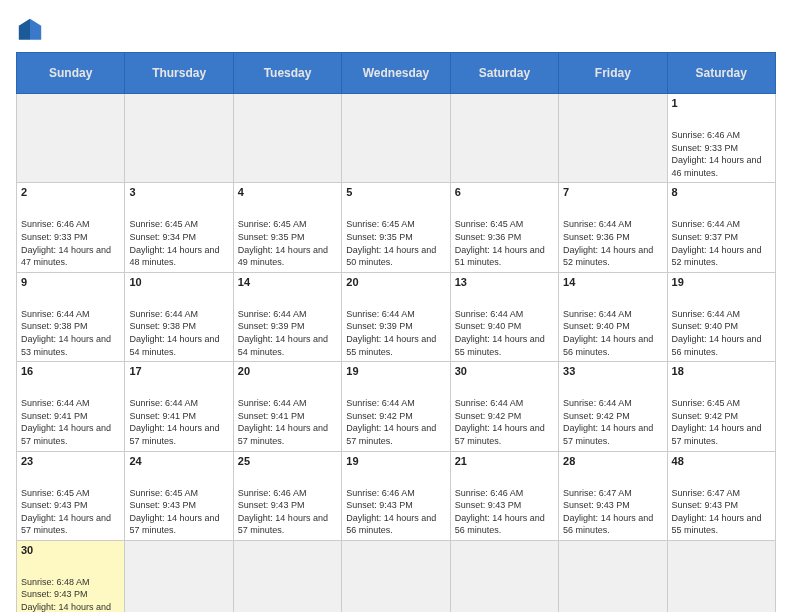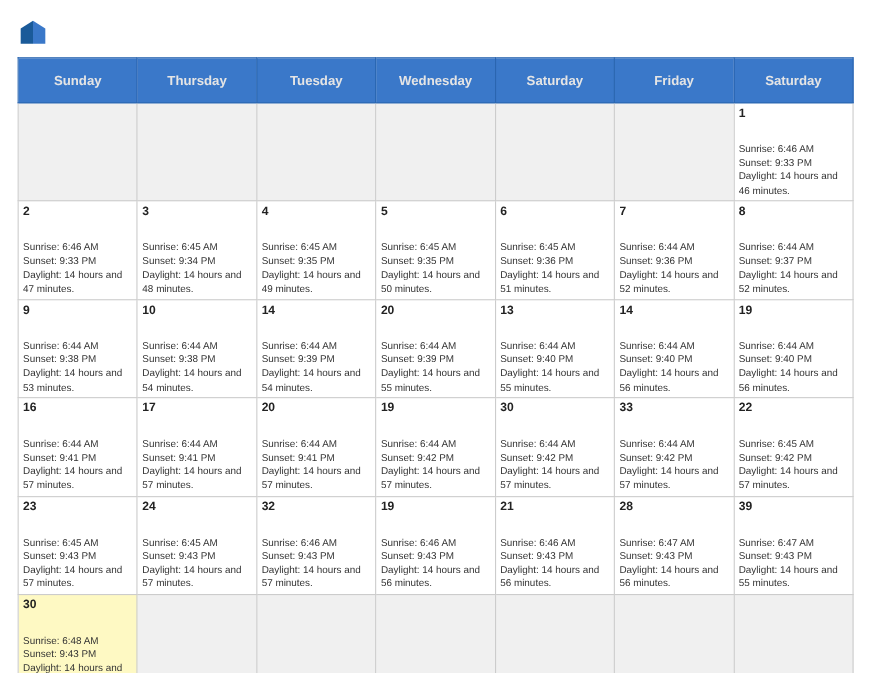--- a/index.html
+++ b/index.html
@@ -256,41 +256,41 @@
 Sunset: 9:42 PM
 Daylight: 14 hours and 57 minutes.</div>
         </td>
         <td>
           <span class="day-num">33</span>
           <div class="day-info" style="white-space: pre-line;">Sunrise: 6:44 AM
 Sunset: 9:42 PM
 Daylight: 14 hours and 57 minutes.</div>
         </td>
         <td>
-          <span class="day-num">22</span>
+          <span class="day-num">18</span>
           <div class="day-info" style="white-space: pre-line;">Sunrise: 6:45 AM
 Sunset: 9:42 PM
 Daylight: 14 hours and 57 minutes.</div>
         </td>
       </tr>
       <tr>
         <td>
           <span class="day-num">23</span>
           <div class="day-info" style="white-space: pre-line;">Sunrise: 6:45 AM
 Sunset: 9:43 PM
 Daylight: 14 hours and 57 minutes.</div>
         </td>
         <td>
           <span class="day-num">24</span>
           <div class="day-info" style="white-space: pre-line;">Sunrise: 6:45 AM
 Sunset: 9:43 PM
 Daylight: 14 hours and 57 minutes.</div>
         </td>
         <td>
-          <span class="day-num">32</span>
+          <span class="day-num">25</span>
           <div class="day-info" style="white-space: pre-line;">Sunrise: 6:46 AM
 Sunset: 9:43 PM
 Daylight: 14 hours and 57 minutes.</div>
         </td>
         <td>
           <span class="day-num">19</span>
           <div class="day-info" style="white-space: pre-line;">Sunrise: 6:46 AM
 Sunset: 9:43 PM
 Daylight: 14 hours and 56 minutes.</div>
         </td>
@@ -300,21 +300,21 @@
 Sunset: 9:43 PM
 Daylight: 14 hours and 56 minutes.</div>
         </td>
         <td>
           <span class="day-num">28</span>
           <div class="day-info" style="white-space: pre-line;">Sunrise: 6:47 AM
 Sunset: 9:43 PM
 Daylight: 14 hours and 56 minutes.</div>
         </td>
         <td>
-          <span class="day-num">39</span>
+          <span class="day-num">48</span>
           <div class="day-info" style="white-space: pre-line;">Sunrise: 6:47 AM
 Sunset: 9:43 PM
 Daylight: 14 hours and 55 minutes.</div>
         </td>
       </tr>
       <tr class="last-row">
         <td>
           <span class="day-num">30</span>
           <div class="day-info" style="white-space: pre-line;">Sunrise: 6:48 AM
 Sunset: 9:43 PM

